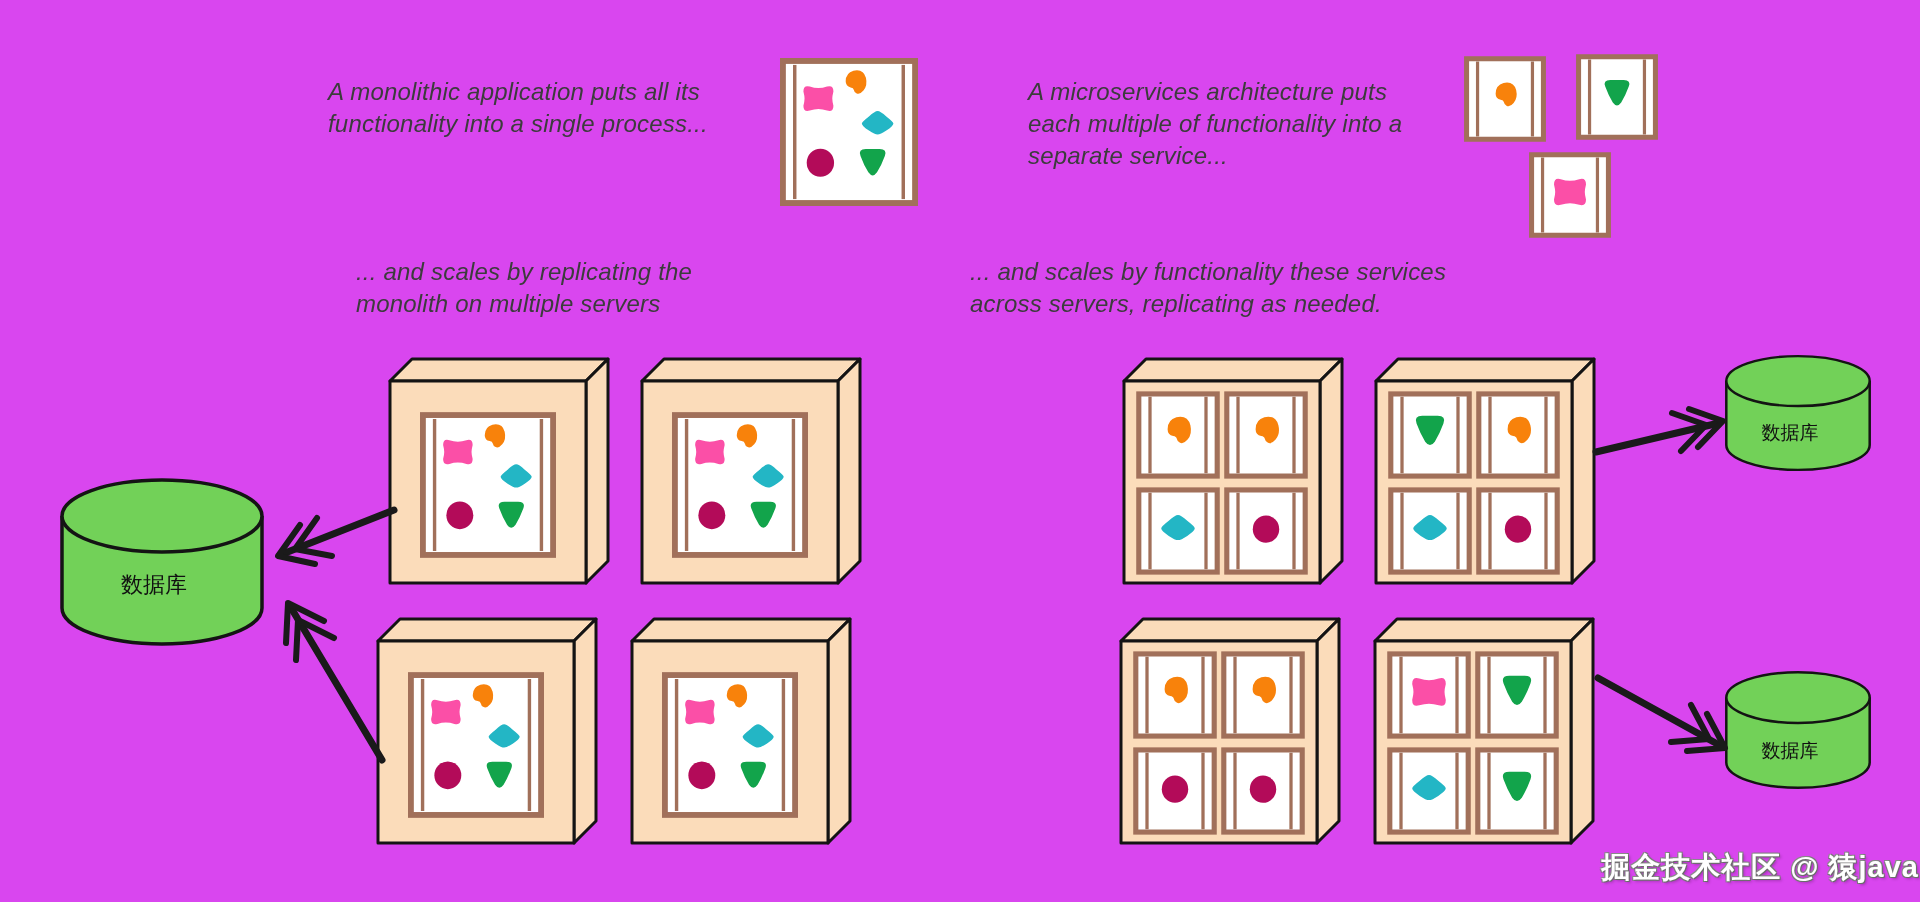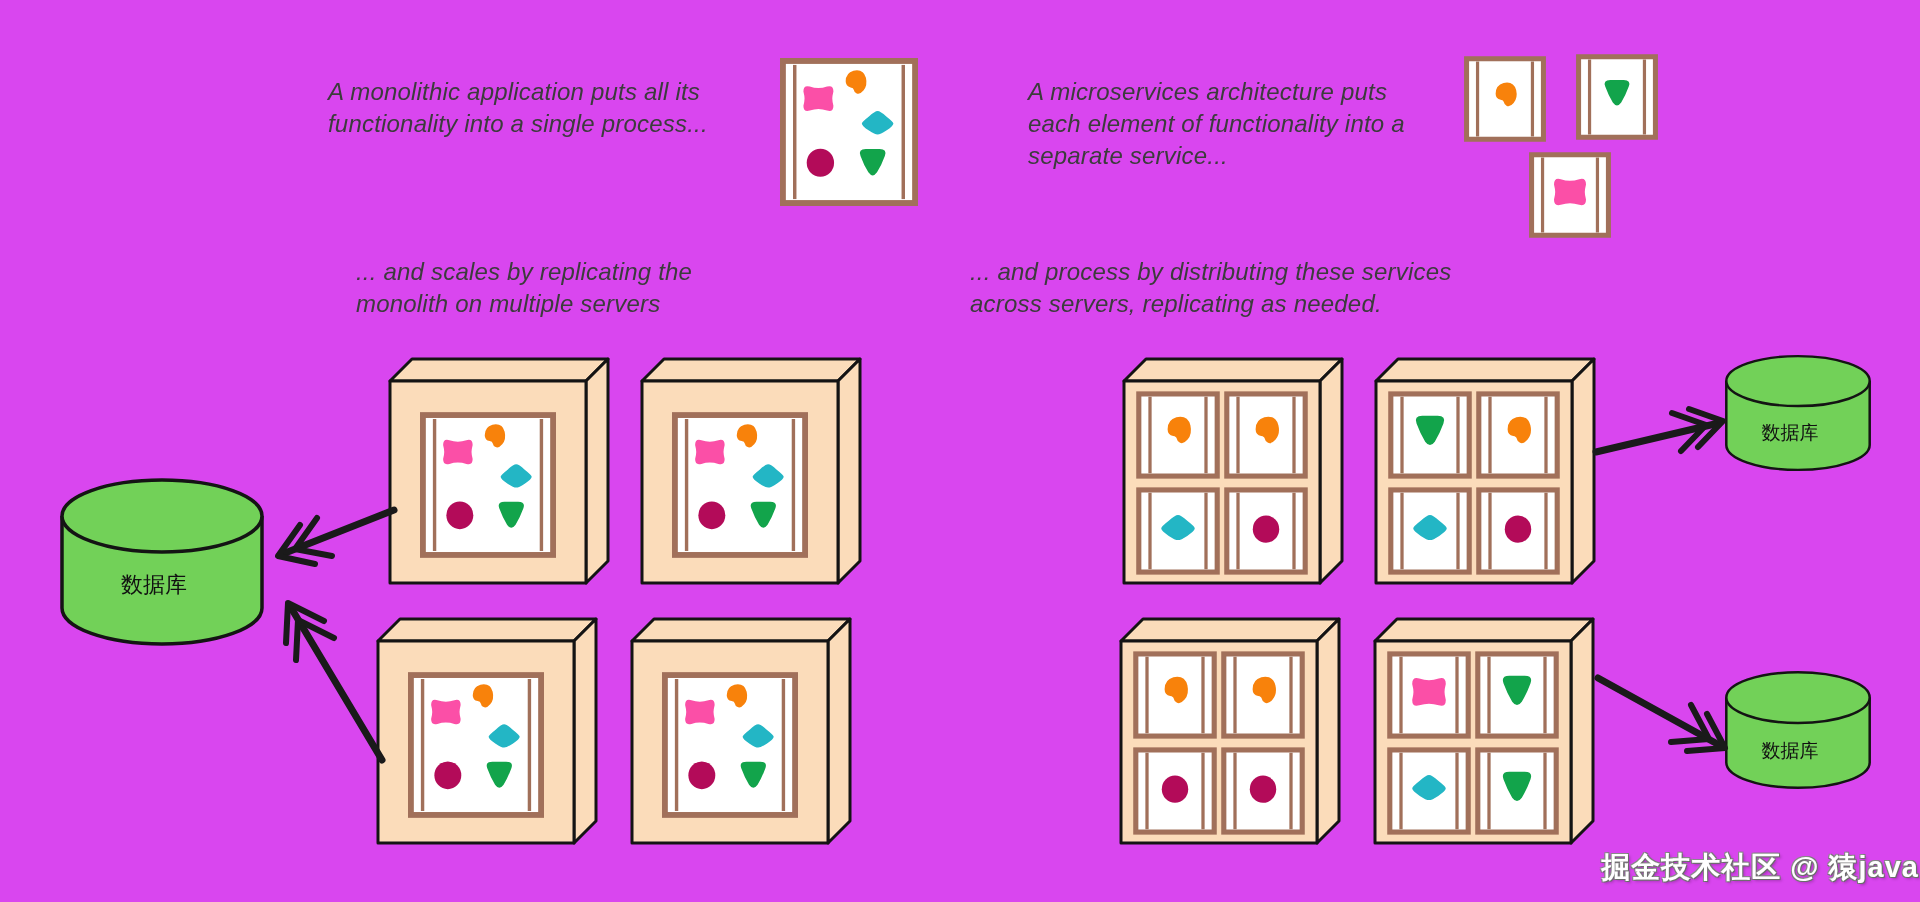--- a/index.html
+++ b/index.html
@@ -71,24 +71,24 @@
     </defs>
   </svg>
 
   <div class="caption" style="left:328px;top:76px;">A monolithic application puts all its
 functionality into a single process...</div>
 
   <div class="caption" style="left:356px;top:256px;">... and scales by replicating the
 monolith on multiple servers</div>
 
   <div class="caption" style="left:1028px;top:76px;">A microservices architecture puts
-each element of functionality into a
+each multiple of functionality into a
 separate service...</div>
 
-  <div class="caption" style="left:970px;top:256px;">... and process by distributing these services
+  <div class="caption" style="left:970px;top:256px;">... and scales by functionality these services
 across servers, replicating as needed.</div>
 
   <svg class="abs" style="left:778px;top:58px;" width="142" height="148" viewBox="0 0 140 150">
     <use href="#monolith-unit" width="140" height="150"></use>
   </svg>
 
   <svg class="abs" style="left:1462px;top:56px;" width="86" height="86" viewBox="0 0 86 86">
     <use href="#service-cell" width="86" height="86"></use>
     <use x="25" y="20" width="36" height="44" href="#shape-orange"></use>
   </svg>

